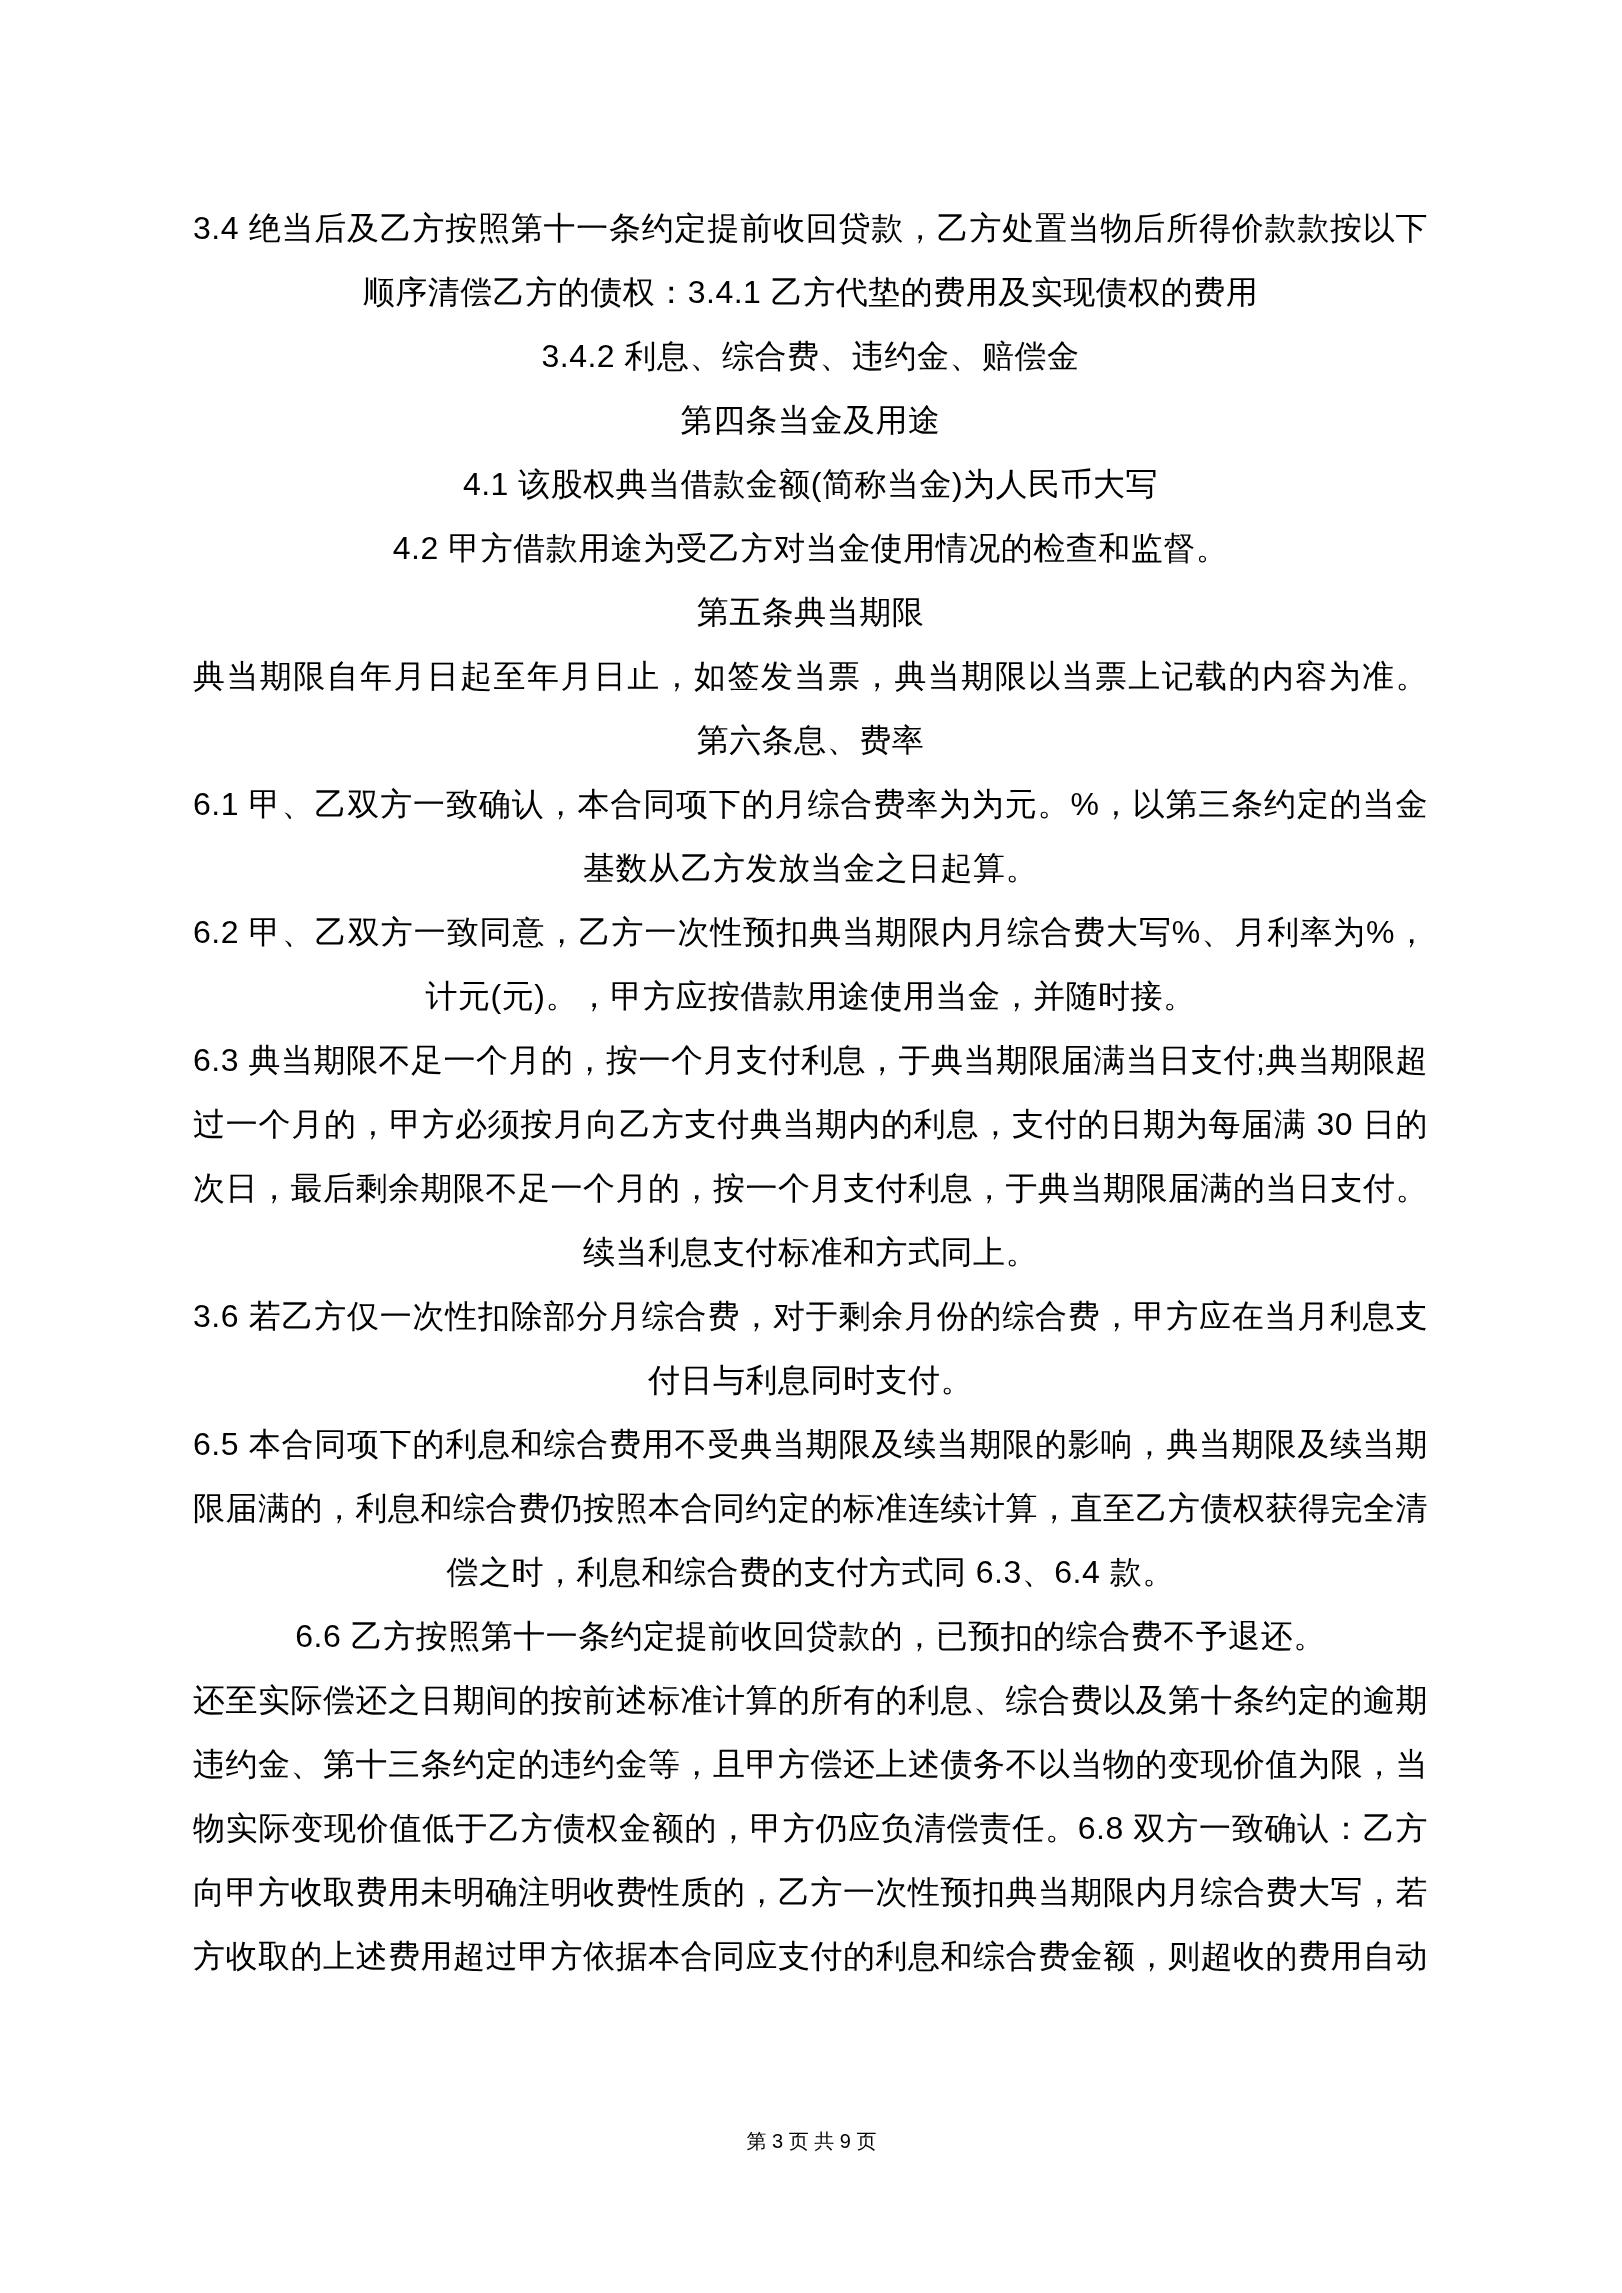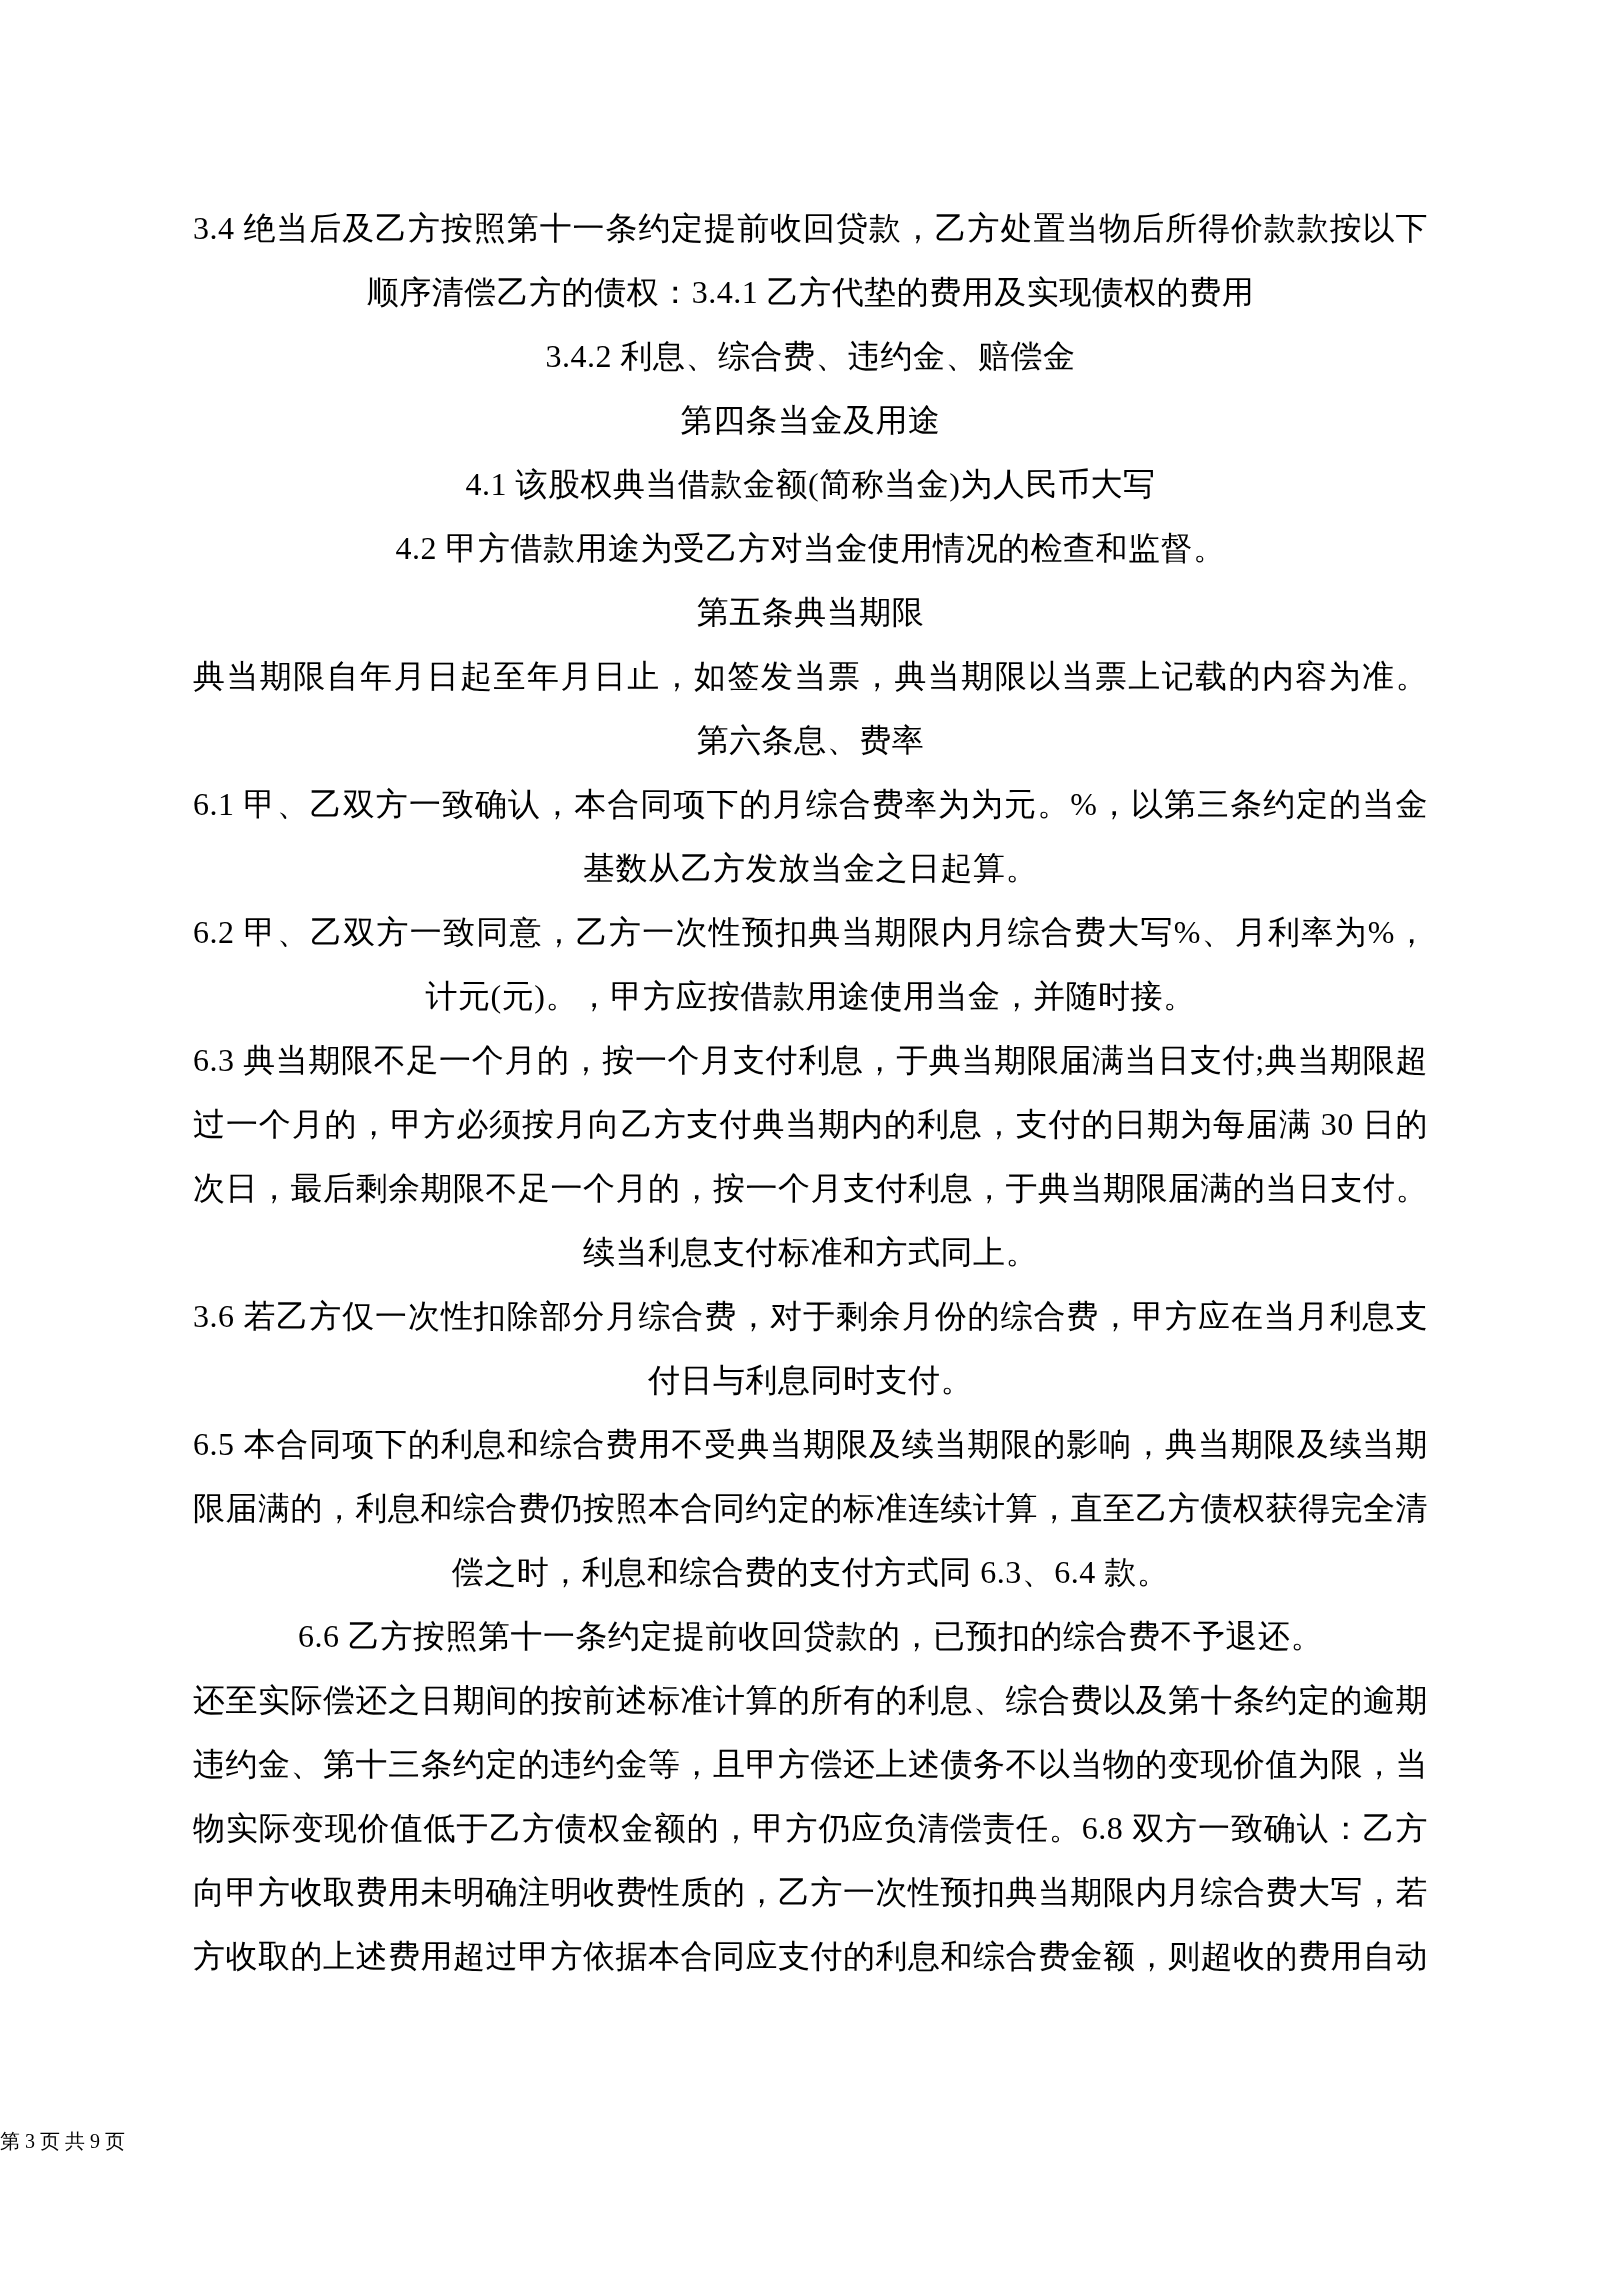--- a/index.html
+++ b/index.html
@@ -6,21 +6,21 @@
     margin: 0;
     padding: 0;
     background: #ffffff;
   }
   .page {
     position: relative;
     width: 1623px;
     height: 2294px;
     background: #ffffff;
     color: #000000;
-    font-family: Liberation Serif, serif;
+    font-family: Liberation Sans, sans-serif;
     overflow: hidden;
   }
   .doc-body {
     position: absolute;
     top: 196px;
     left: 193px;
     width: 1235px;
   }
   .line {
     height: 64px;
@@ -35,20 +35,21 @@
     white-space: normal;
     text-align: justify;
     text-align-last: justify;
     text-justify: inter-character;
   }
   .page-footer {
     position: absolute;
     top: 2127px;
     left: 0;
     width: 1623px;
+    text-align: center;
     font-size: 20px;
     line-height: 29px;
     color: #000000;
   }
 </style>
 </head>
 <body>
 
 <div class="page">
   <div class="doc-body" id="doc-body">

